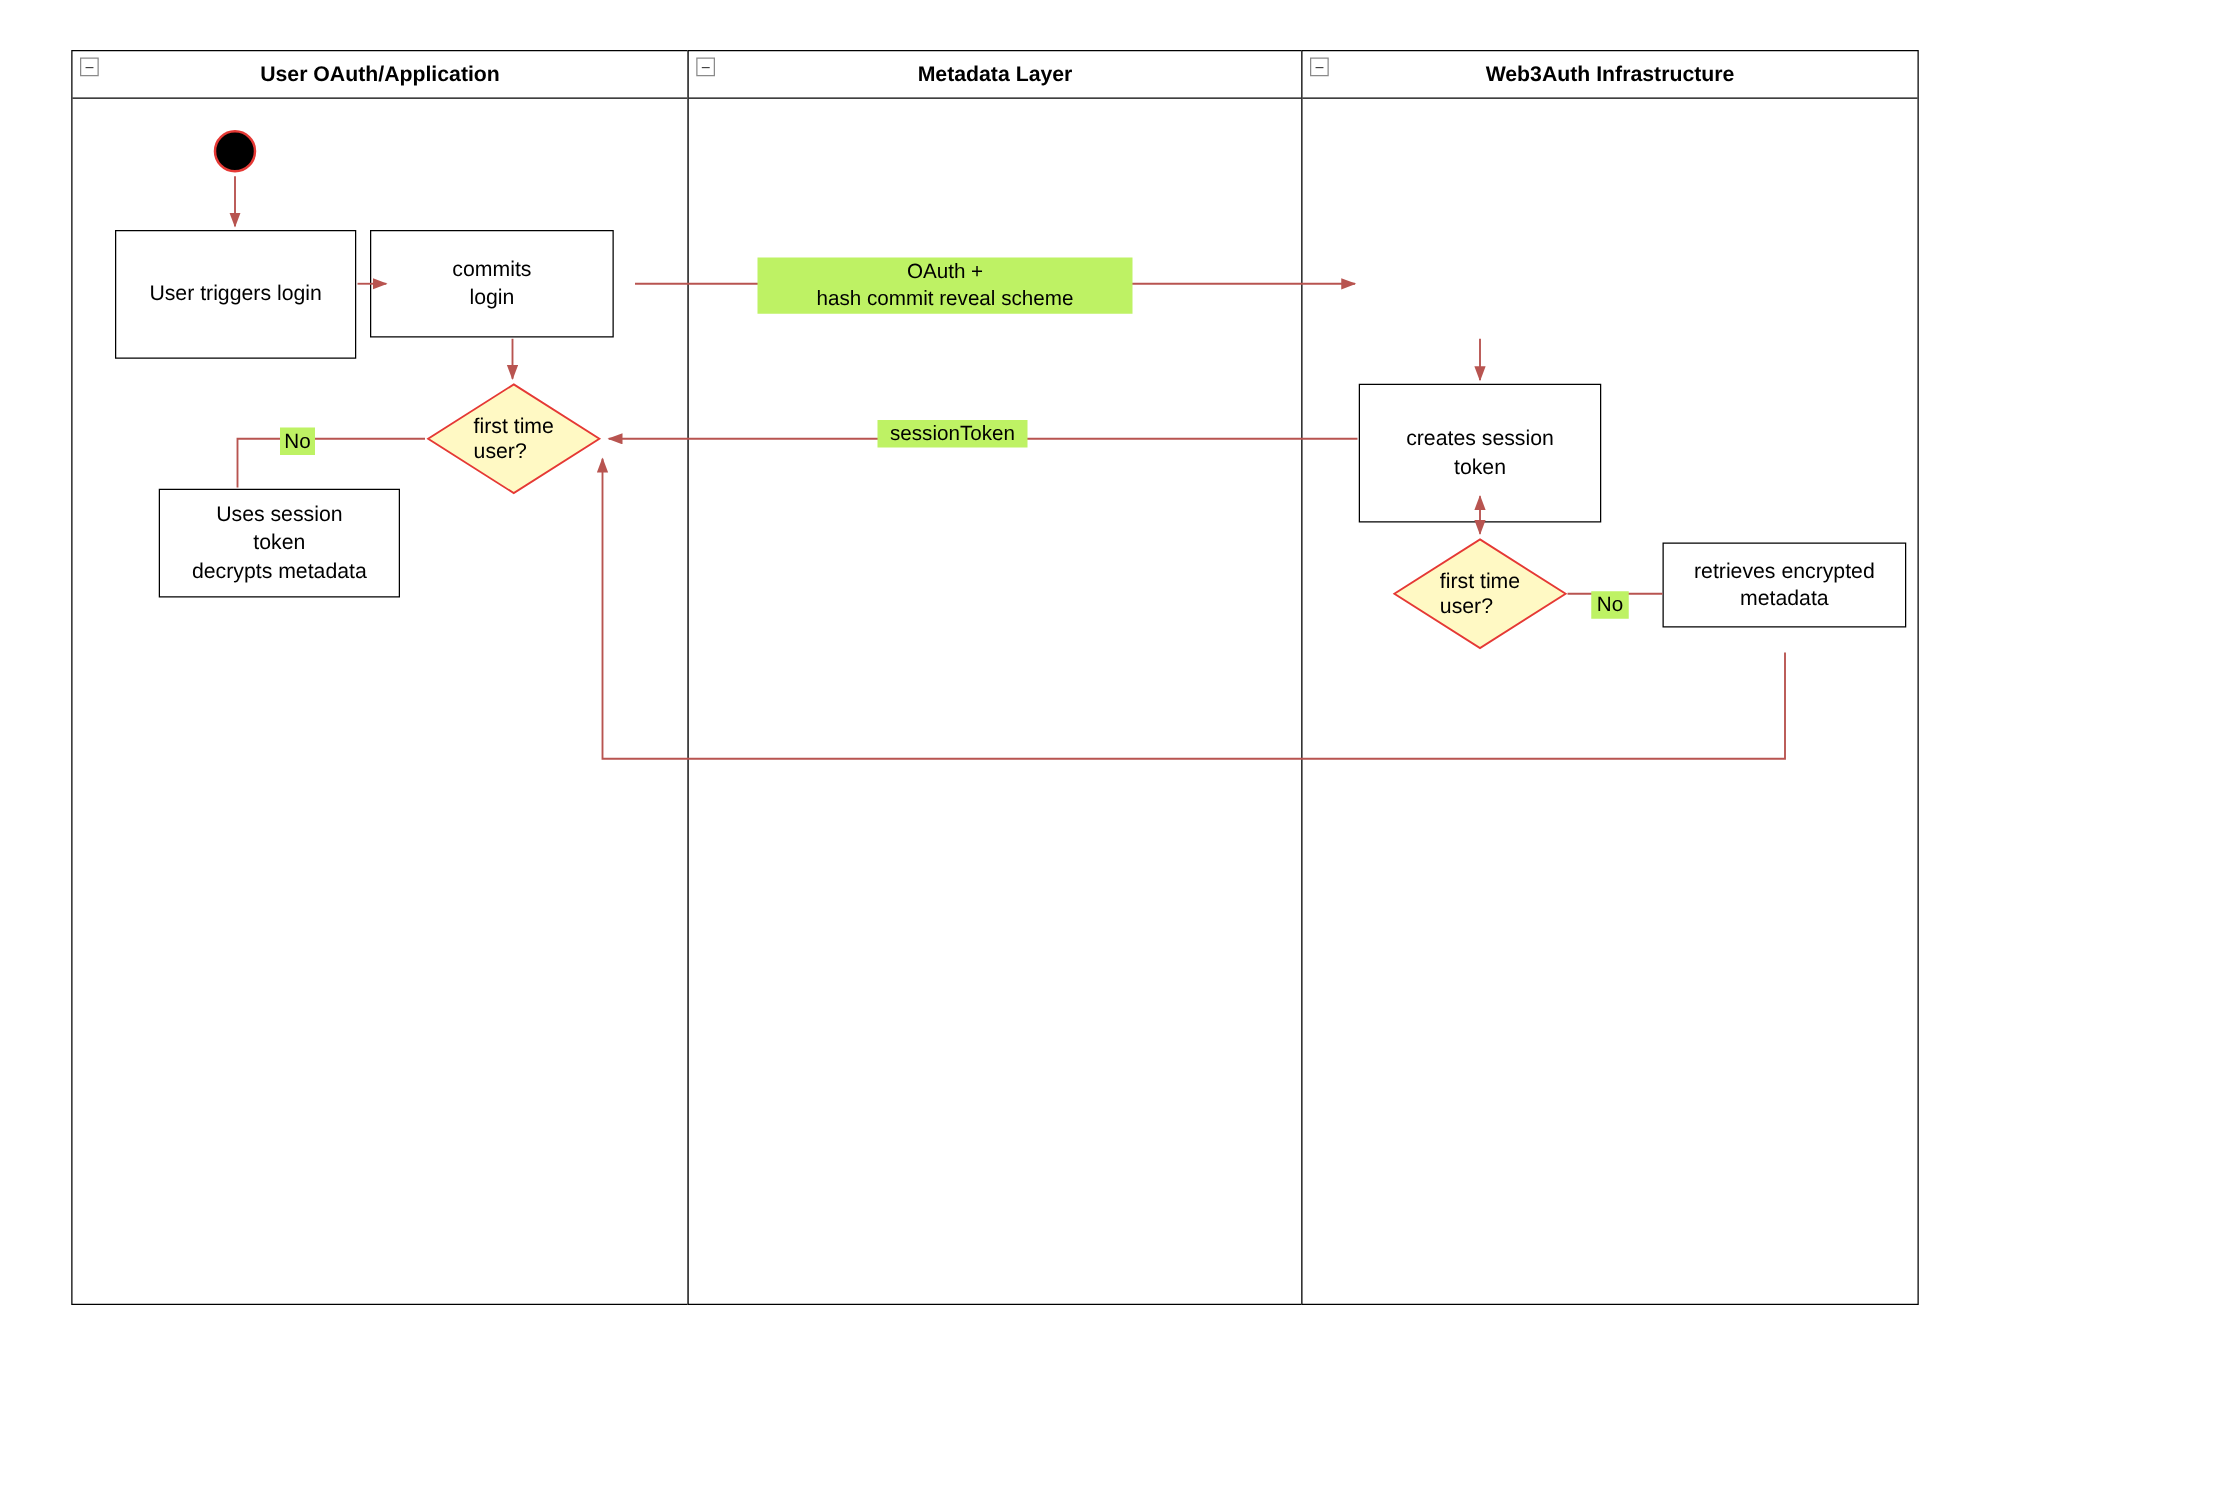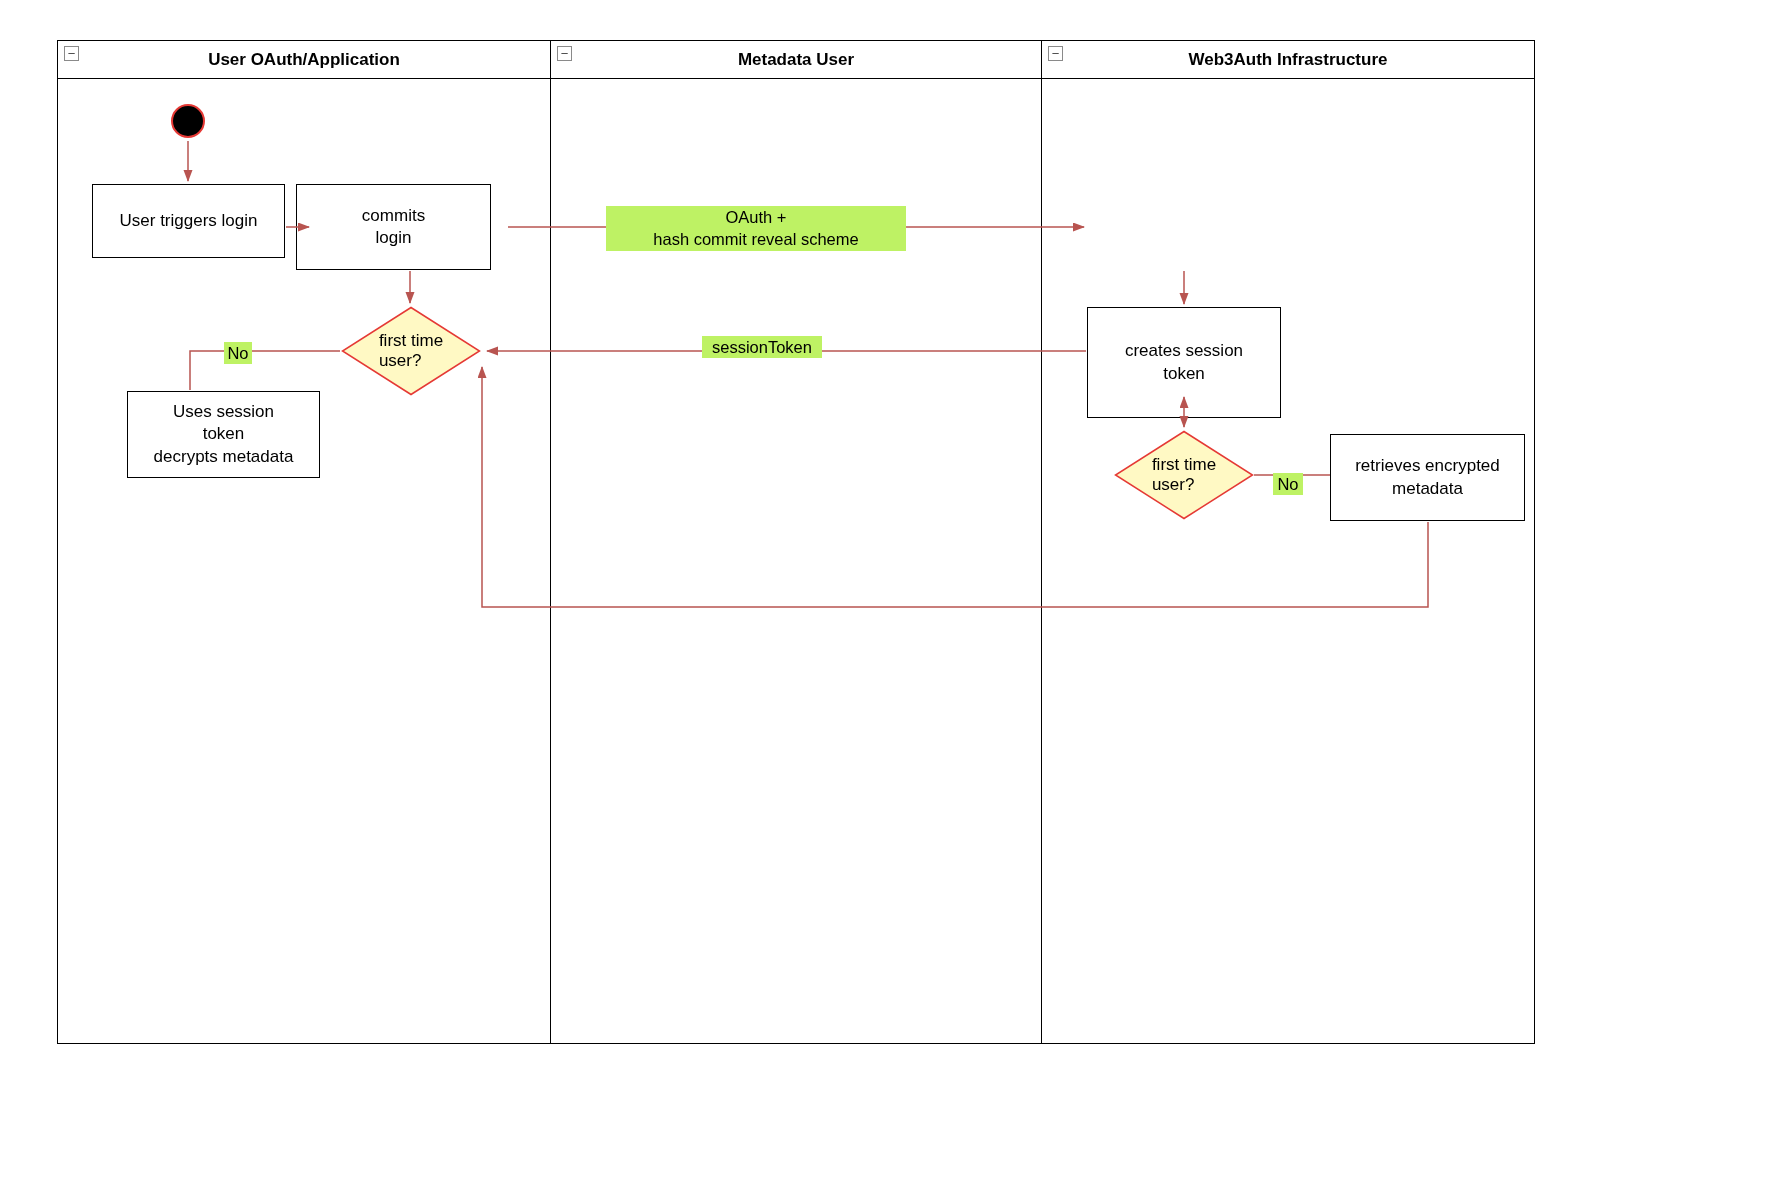--- a/index.html
+++ b/index.html
@@ -65,55 +65,55 @@
   <div class="pool">
     <div class="lane" style="width:494px;">
       <div class="lane-header">
         <span class="collapse">−</span>
         <span class="lane-title">User OAuth/Application</span>
       </div>
     </div>
     <div class="lane" style="width:492px;">
       <div class="lane-header">
         <span class="collapse">−</span>
-        <span class="lane-title">Metadata User</span>
+        <span class="lane-title">Metadata Layer</span>
       </div>
     </div>
     <div class="lane" style="width:494px;">
       <div class="lane-header">
         <span class="collapse">−</span>
         <span class="lane-title">Web3Auth Infrastructure</span>
       </div>
     </div>
   </div>
 
   <div class="start"></div>
 
-  <div class="node" style="left:92px; top:184px; width:193px; height:74px;">
+  <div class="node" style="left:92px; top:184px; width:193px; height:103px;">
     <span>User triggers login</span>
   </div>
 
   <div class="node" style="left:296px; top:184px; width:195px; height:86px;justify-content:center;">
     <span>commits
 login</span>
   </div>
 
   <div class="node" style="left:95px; top:391px; width:193px; height:87px;margin-left:32px;">
     <span>Uses session
 token
 decrypts metadata</span>
   </div>
 
 
   <div class="node" style="left:1087px; top:307px; width:194px; height:111px;">
     <span>creates session
 token</span>
   </div>
 
-  <div class="node" style="left:1330px; top:434px; width:195px; height:87px;">
+  <div class="node" style="left:1330px; top:434px; width:195px; height:68px;">
     <span>retrieves encrypted
 metadata</span>
   </div>
 
   <div class="diamond" style="left:341px; top:306px; width:140px; height:90px;">
     <svg width="140" height="90">
       <polygon points="70,1.5 138.5,45 70,88.5 1.5,45"></polygon>
     </svg>
     <span class="diamond-label">first time
 user?</span>

